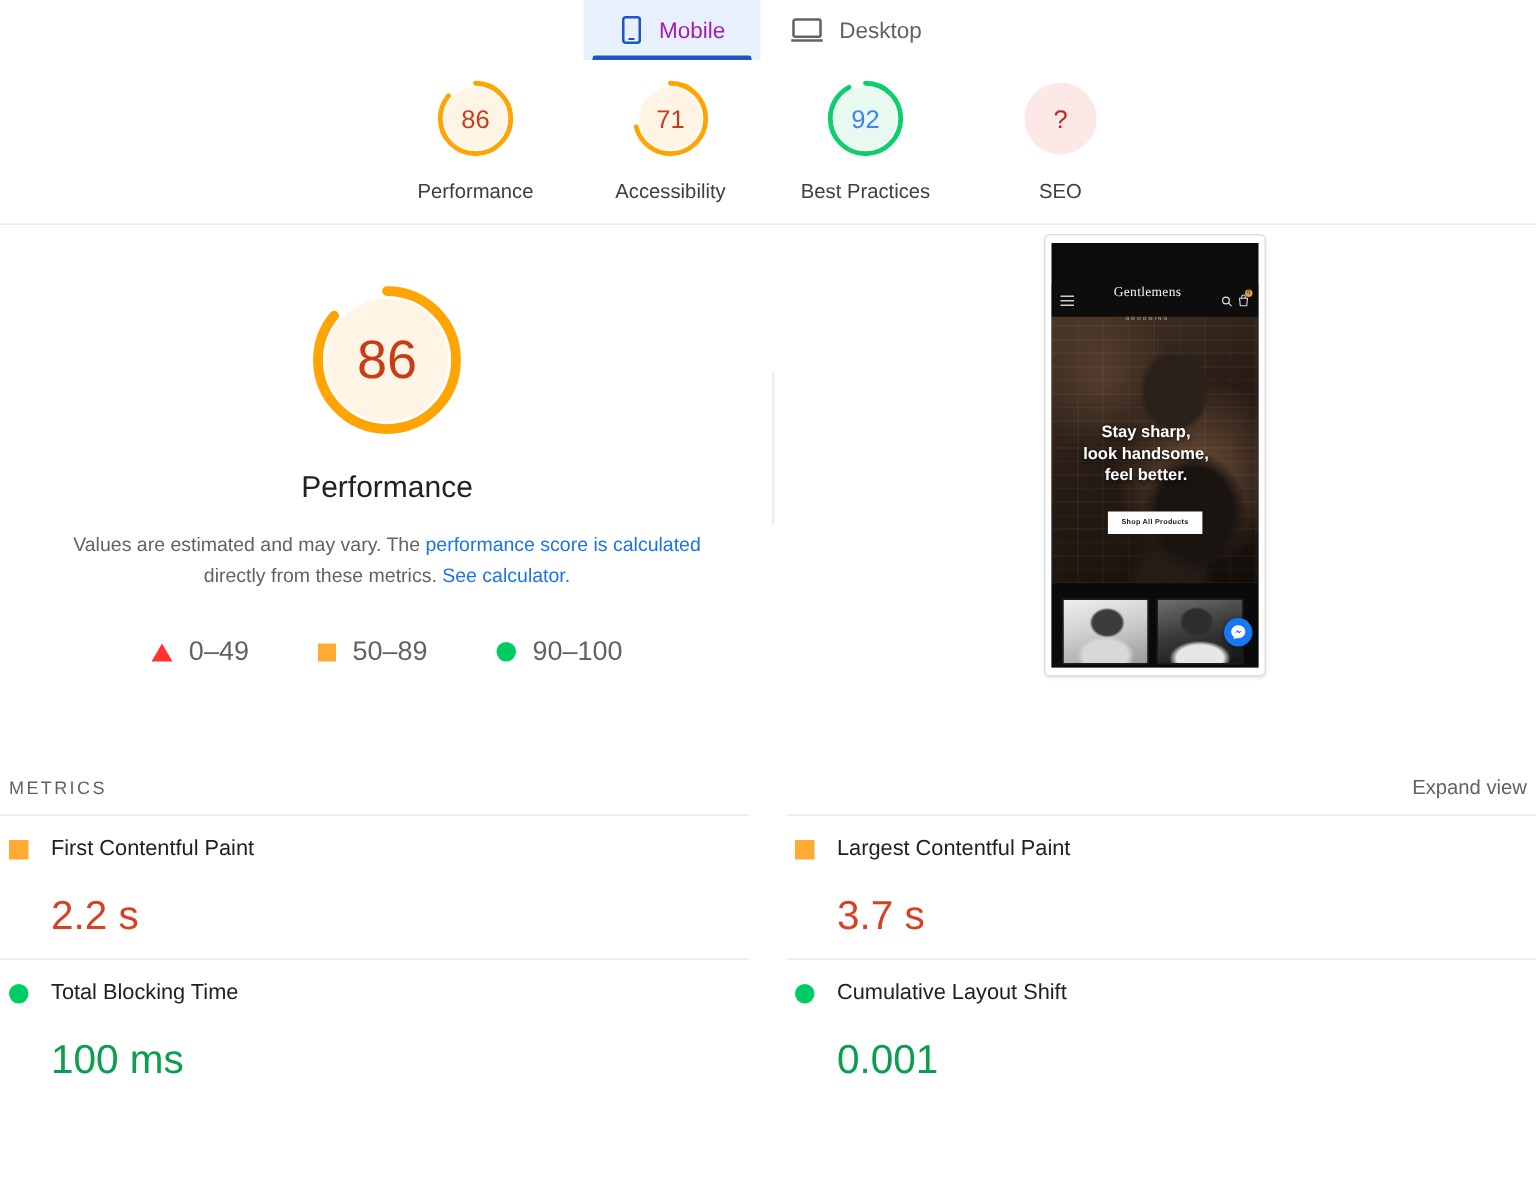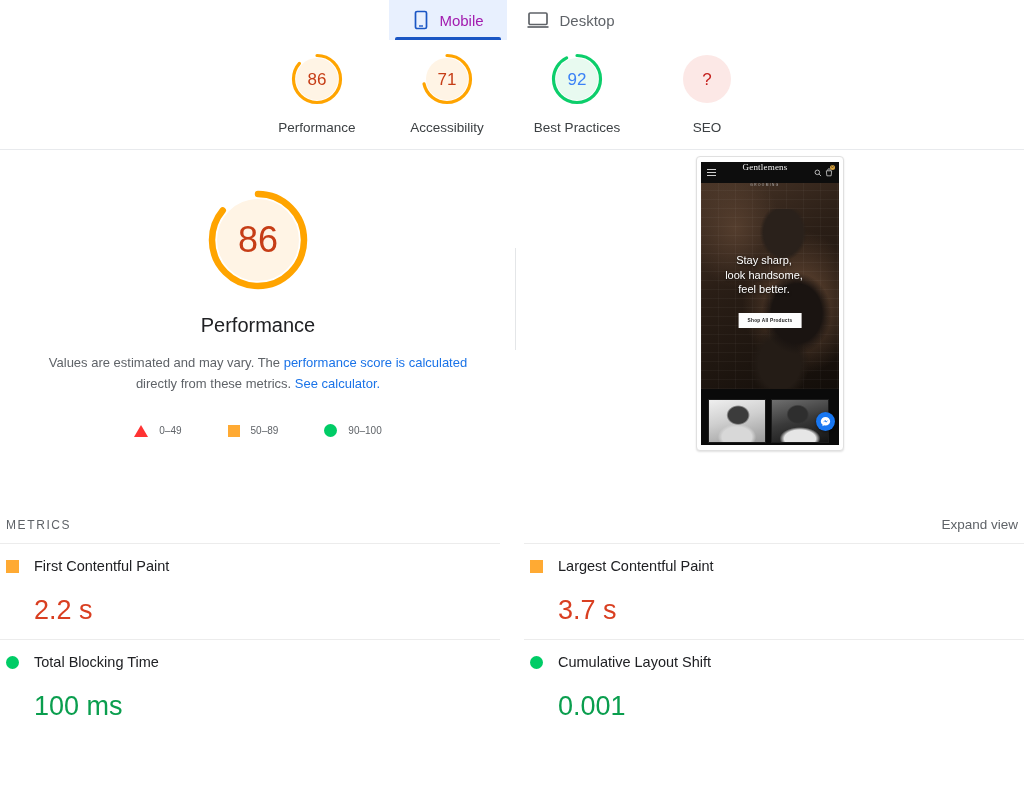--- a/index.html
+++ b/index.html
@@ -125,21 +125,21 @@
   .legend {
     margin-top: 30px;
     display: flex;
     gap: 46px;
     align-items: center;
   }
   .legend-item {
     display: flex;
     align-items: center;
     gap: 11px;
-    font-size: 10px;
+    font-size: 18px;
     color: #5f6368;
   }
   .lg-tri {
     width: 0; height: 0;
     border-left: 7px solid transparent;
     border-right: 7px solid transparent;
     border-bottom: 12px solid #f33;
   }
   .lg-sq { width: 12px; height: 12px; background: #fa3; }
   .lg-cir { width: 13px; height: 13px; border-radius: 50%; background: #0c6; }
@@ -180,20 +180,21 @@
   }
   .ph-header {
     height: 21px;
     background: #0d0d0d;
     display: flex;
     align-items: center;
     justify-content: space-between;
     padding: 0 6px;
     flex: 0 0 auto;
     z-index: 3;
+    margin-top: 28px;
   }
   .ph-burger { display: flex; flex-direction: column; gap: 1.5px; }
   .ph-burger i { display: block; width: 9px; height: 1.5px; background: #cfcfcf; }
   .ph-logo { text-align: center; line-height: 1; }
   .ph-logo .l1 {
     font-family: "Liberation Serif", serif;
     font-size: 9px;
     color: #f2f2f2;
     letter-spacing: .2px;
   }
@@ -241,21 +242,21 @@
       radial-gradient(ellipse 48% 30% at 58% 58%, #1a1411 55%, rgba(0,0,0,0) 75%),
       radial-gradient(ellipse 40% 26% at 40% 86%, #241c16 55%, rgba(0,0,0,0) 78%);
     filter: blur(.4px);
   }
   .ph-hero-text {
     position: absolute;
     left: 0; right: 12px; top: 70px;
     text-align: center;
     color: #fff;
     font-size: 11px;
-    font-weight: normal;
+    font-weight: bold;
     line-height: 14.5px;
     text-shadow: 0 1px 3px rgba(0,0,0,.8);
     z-index: 2;
   }
   .ph-btn {
     position: absolute;
     left: 50%;
     transform: translateX(-50%);
     top: 130px;
     background: #fdfdfd;

